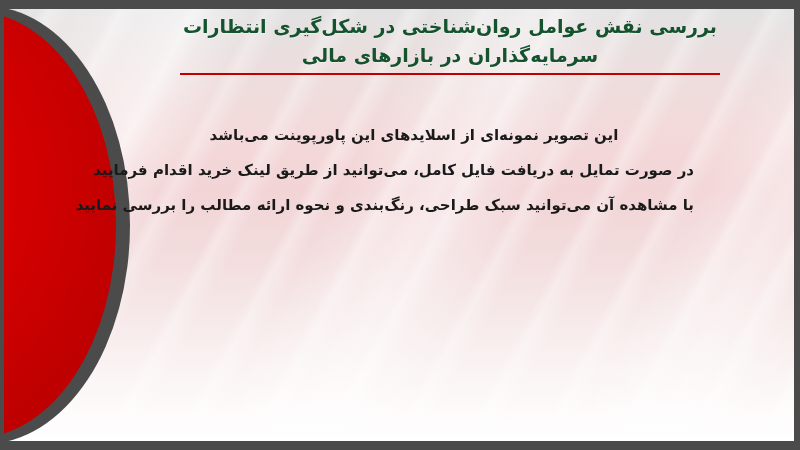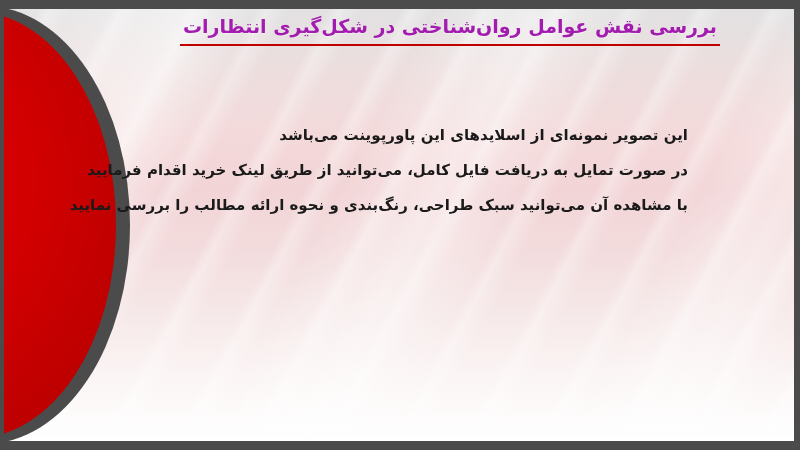--- a/index.html
+++ b/index.html
@@ -124,43 +124,43 @@
   
   .title-block {
     position: absolute;
     left: 120px;
     top: 12px;
     width: 660px;
     z-index: 5;
     text-align: center;
   }
   .title-line {
-    color: #a21caf;
+    color: #14532d;
     font-size: 19px;
     font-weight: bold;
     line-height: 29px;
     letter-spacing: 0;
     white-space: nowrap;
     text-shadow: 0 1px 0 rgba(255,255,255,0.35);
   }
   .title-rule {
     margin: 3px auto 0 auto;
     width: 540px;
     height: 2px;
     background: #c00000;
   }
 
   
   .body-block {
     position: absolute;
-    left: 128px;
+    left: 134px;
     top: 118px;
     width: 560px;
     z-index: 5;
-    text-align: right;
+    text-align: center;
   }
   .body-line {
     color: #1a1a1a;
     font-size: 15px;
     font-weight: bold;
     line-height: 35px;
     white-space: nowrap;
   }
 </style>
 </head>
@@ -174,20 +174,21 @@
   <div class="lens-outline"></div>
   <div class="lens-red"></div>
 
   <div class="frame-top"></div>
   <div class="frame-bottom"></div>
   <div class="frame-right"></div>
   <div class="frame-left"></div>
 
   <div class="title-block">
     <div class="title-line">بررسی نقش عوامل روان‌شناختی در شکل‌گیری انتظارات</div>
+    <div class="title-line">سرمایه‌گذاران در بازارهای مالی</div>
     <div class="title-rule"></div>
   </div>
 
   <div class="body-block">
     <div class="body-line">این تصویر نمونه‌ای از اسلایدهای این پاورپوینت می‌باشد</div>
     <div class="body-line">در صورت تمایل به دریافت فایل کامل، می‌توانید از طریق لینک خرید اقدام فرمایید</div>
     <div class="body-line">با مشاهده آن می‌توانید سبک طراحی، رنگ‌بندی و نحوه ارائه مطالب را بررسی نمایید</div>
   </div>
 
 </div>

